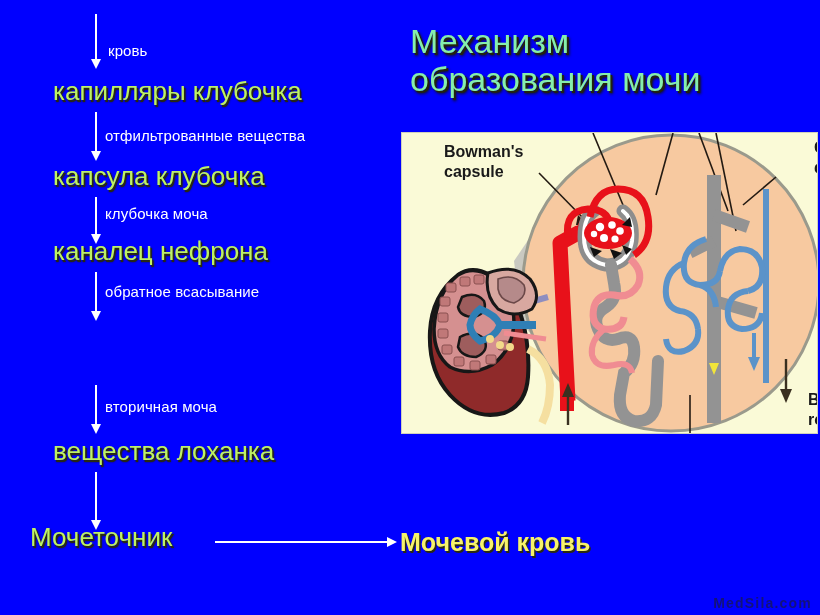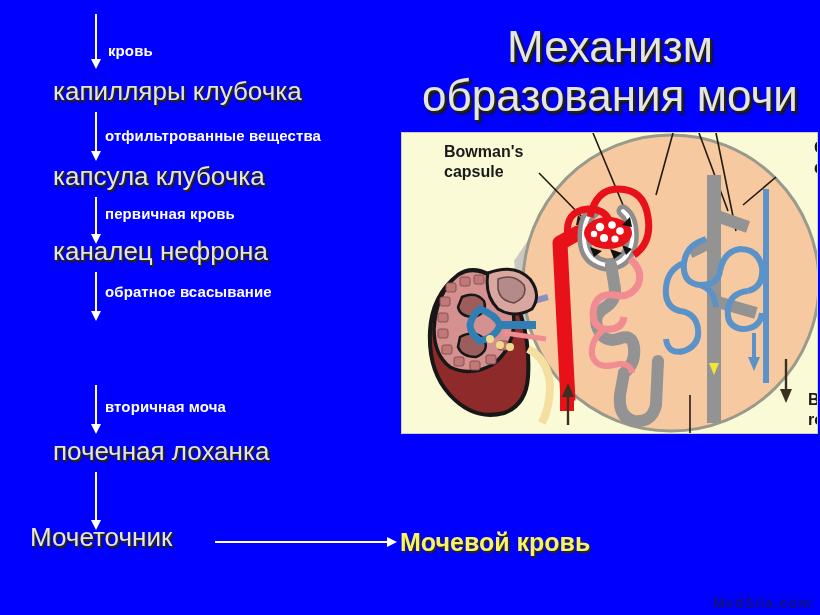--- a/index.html
+++ b/index.html
@@ -13,43 +13,43 @@
     height: 615px;
     background: #0000ff;
     overflow: hidden;
     font-family: "Liberation Sans", sans-serif;
     -webkit-font-smoothing: antialiased;
   }
 
   
   .stage-label {
     position: absolute;
-    color: #e5e5e5;
+    color: #bef264;
     font-size: 26px;
     font-weight: 400;
     line-height: 1.06;
     white-space: pre;
     text-shadow: 1.5px 1.5px 0 #2a2a10, 1.5px 1.5px 2px #181806;
     letter-spacing: 0px;
   }
   .sub-label {
     position: absolute;
     color: #ffffff;
     font-size: 15px;
-    font-weight: 700;
+    font-weight: 400;
     white-space: pre;
     letter-spacing: 0.1px;
   }
   .title {
     position: absolute;
-    color: #e5e5e5;
-    font-size: 44px;
+    color: #86efac;
+    font-size: 34px;
     font-weight: 400;
     line-height: 1.12;
-    text-align: center;
+    text-align: left;
     white-space: pre;
     text-shadow: 2px 2px 0 #23230c, 2.5px 2.5px 3px #14140a;
   }
   .bold-yellow {
     position: absolute;
     color: #f7f36a;
     font-size: 25px;
     font-weight: bold;
     white-space: pre;
     text-shadow: 1.5px 1.5px 0 #2a2a10;
@@ -125,32 +125,32 @@
   <div class="sub-label" style="left:108px; top:42px;">кровь</div>
 
   <div class="stage-label" style="left:53px; top:78px;">капилляры клубочка</div>
 
   <div class="v-arrow" style="left:95px; top:112px; height:40px;"></div>
   <div class="sub-label" style="left:105px; top:127px;">отфильтрованные вещества</div>
 
   <div class="stage-label" style="left:53px; top:163px;">капсула клубочка</div>
 
   <div class="v-arrow" style="left:95px; top:197px; height:38px;"></div>
-  <div class="sub-label" style="left:105px; top:205px;">первичная кровь</div>
+  <div class="sub-label" style="left:105px; top:205px;">клубочка моча</div>
 
   <div class="stage-label" style="left:53px; top:238px;">каналец нефрона</div>
 
   <div class="v-arrow" style="left:95px; top:272px; height:40px;"></div>
   <div class="sub-label" style="left:105px; top:283px;">обратное всасывание</div>
 
 
   <div class="v-arrow" style="left:95px; top:385px; height:40px;"></div>
   <div class="sub-label" style="left:105px; top:398px;">вторичная моча</div>
 
-  <div class="stage-label" style="left:53px; top:438px;">почечная лоханка</div>
+  <div class="stage-label" style="left:53px; top:438px;">вещества лоханка</div>
 
   <div class="v-arrow" style="left:95px; top:472px; height:49px;"></div>
 
   <div class="stage-label" style="left:30px; top:524px;">Мочеточник</div>
 
   <div class="h-arrow" style="left:215px; top:541px; width:172px;"></div>
 
   <div class="bold-yellow" style="left:400px; top:528px;">Мочевой кровь</div>
 
   <div id="figure">

